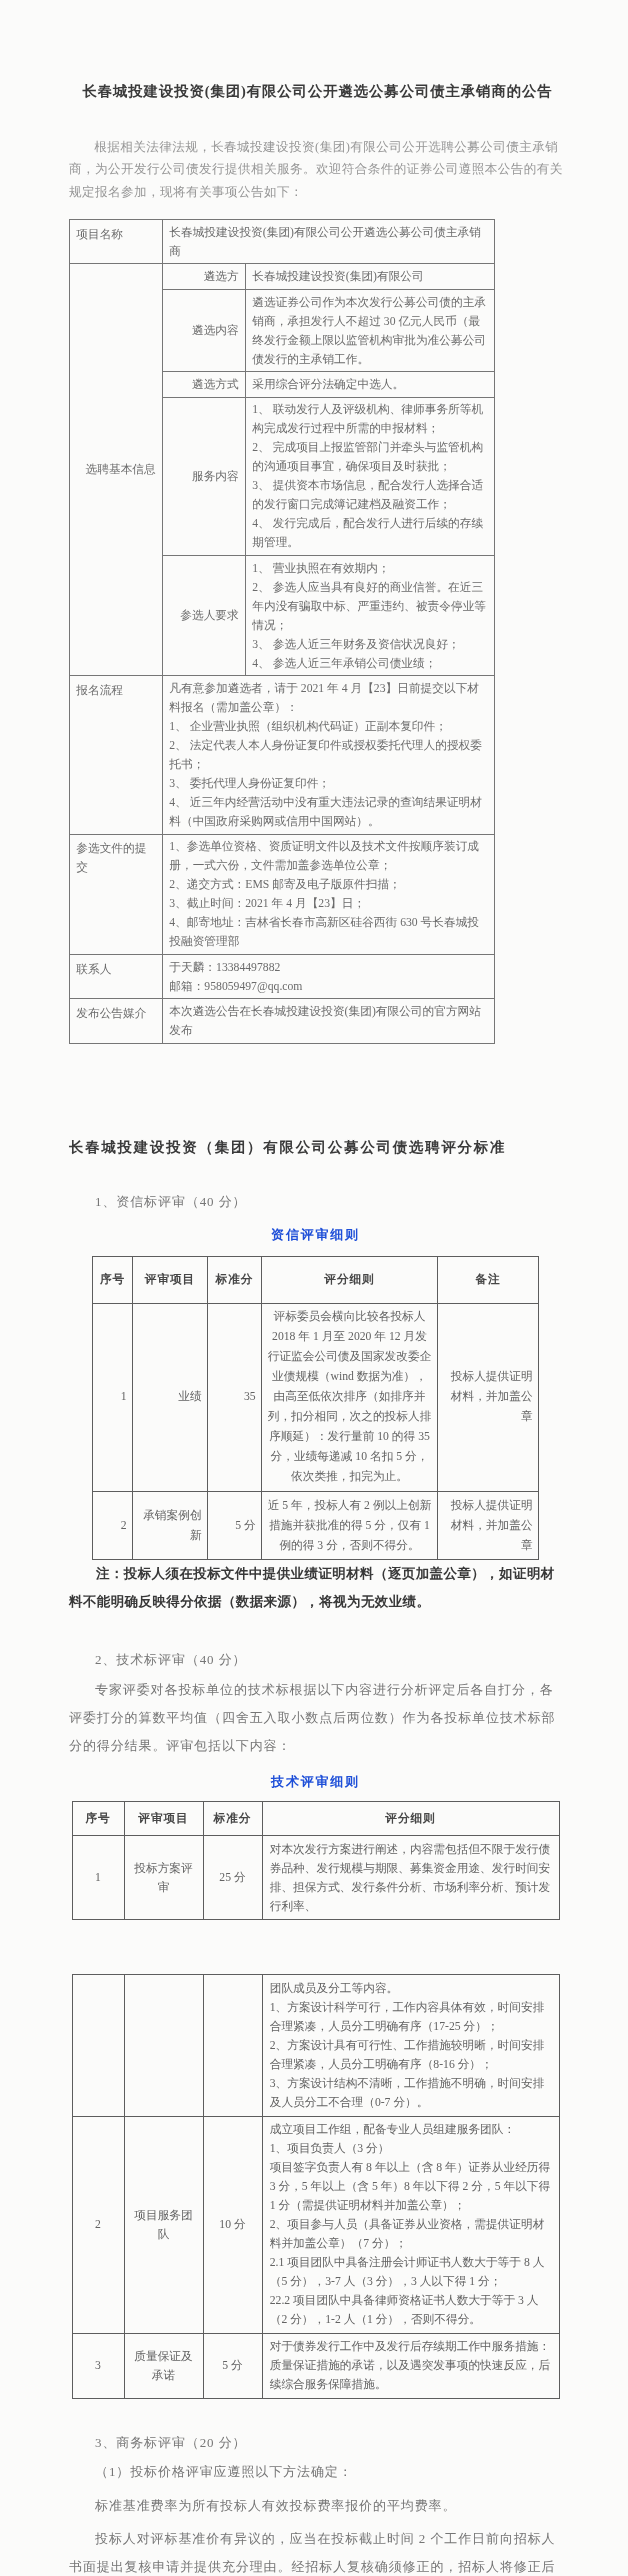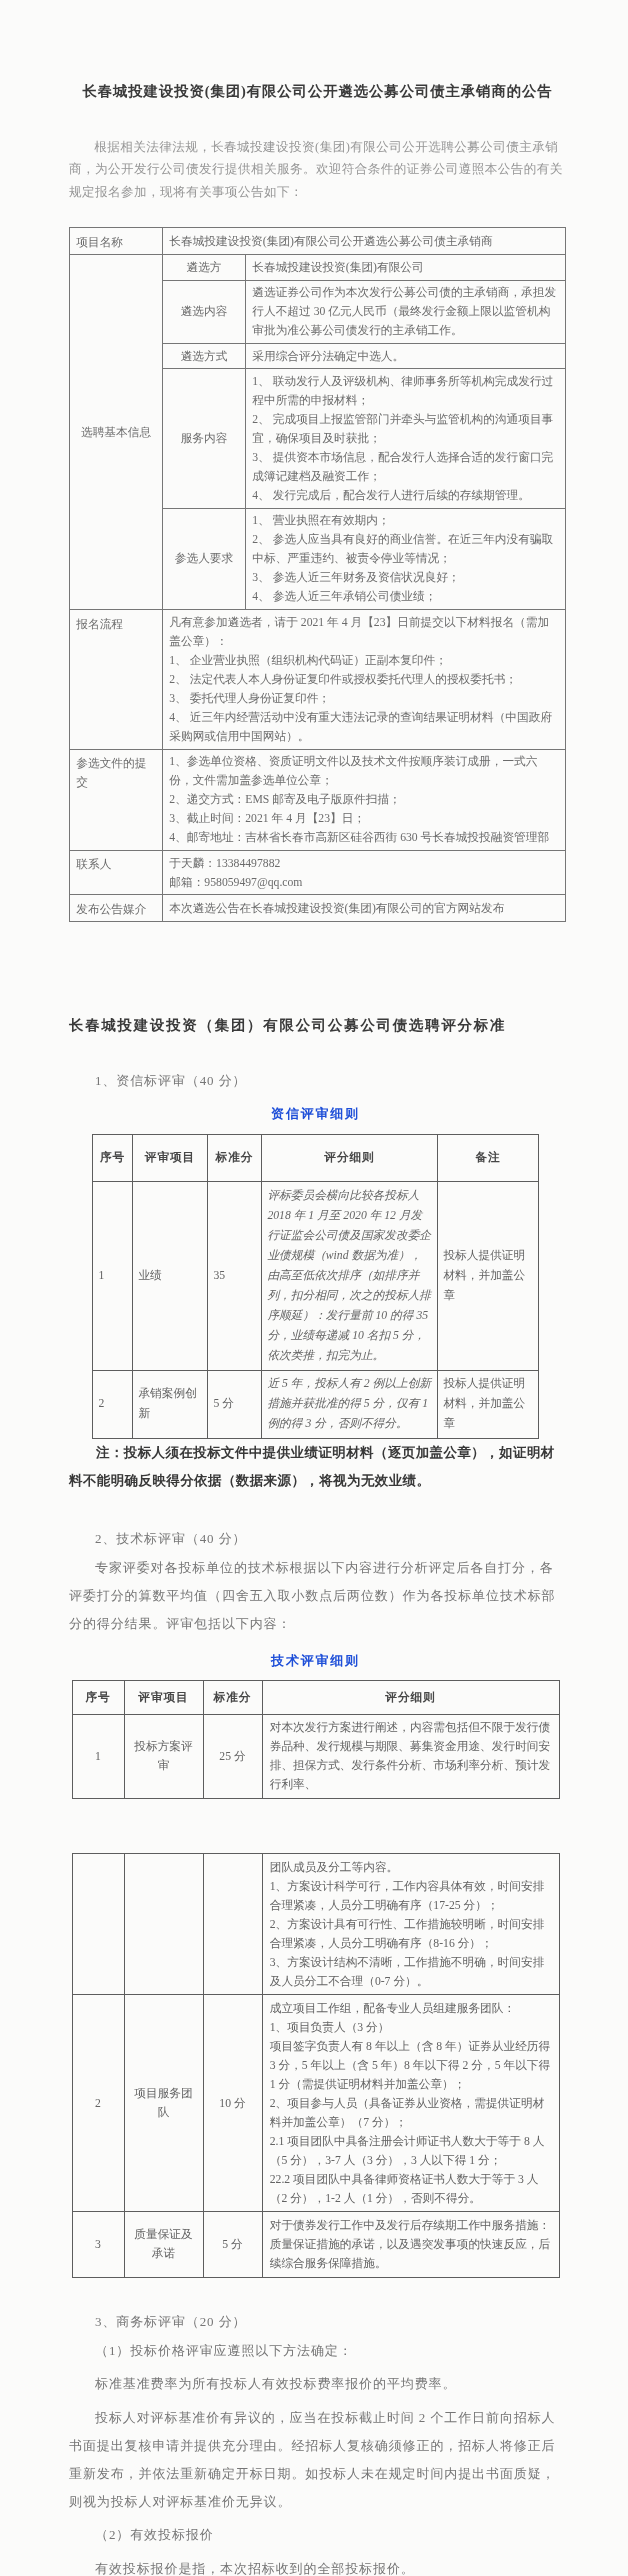--- a/index.html
+++ b/index.html
@@ -16,28 +16,28 @@
   .page1 { padding: 81px 63px 0 69px; }
   .title {
     font-size: 14.4px; font-weight: bold; color: #3a3a3a;
     text-align: center; letter-spacing: 0.9px; line-height: 21.6px;
   }
   .intro {
     margin-top: 33px; font-size: 12.6px; line-height: 22.5px;
     color: #969696; text-indent: 2em; letter-spacing: 0.4px;
   }
   table { border-collapse: collapse; }
-  .t1 { margin-top: 24px; width: 497px; table-layout: fixed; }
+  .t1 { margin-top: 16px; width: 426px; table-layout: fixed; }
   .t1 td {
     border: 0.9px solid #767676;
     font-size: 11.7px; line-height: 19px;
     padding: 2.7px 6.3px; color: #6b6b6b;
     vertical-align: middle;
   }
-  .t1 td.lab-c { text-align: center; }
+  .t1 td.lab-c { text-align: right; }
   .t1 td.lab-l { text-align: left; vertical-align: top; padding-top: 4.5px; }
   .pre { white-space: pre-line; }
 
   
   .page2 { padding: 93px 67px 23.4px 69px; }
   .title2 {
     font-size: 14.4px; font-weight: bold; color: #3a3a3a;
     text-align: left; letter-spacing: 1.8px; line-height: 21.6px;
   }
   .sec {
@@ -47,22 +47,22 @@
   .caption {
     margin-top: 12.6px; text-align: center; font-weight: bold;
     font-size: 13px; color: #1d4ed8; letter-spacing: 1.8px; line-height: 20px;
   }
   .t2 { margin: 10.8px auto 0; width: 447px; table-layout: fixed; }
   .t2 th, .t2 td {
     border: 0.9px solid #5d5d5d; font-size: 11.7px; line-height: 20px;
     padding: 3.6px 5.4px; color: #636363;
   }
   .t2 th { height: 47px; font-weight: bold; color: #474747; text-align: center; letter-spacing: 0.9px; }
-  .t2 td { text-align: left; vertical-align: middle; }
-  .t2 td.detail { text-align: left; font-style: italic; }
+  .t2 td { text-align: right; vertical-align: middle; }
+  .t2 td.detail { text-align: center; }
   .note {
     font-weight: bold; font-size: 13.5px;
     line-height: 28px; color: #383838; text-indent: 2em; letter-spacing: 0.4px;
   }
   .p32 {
     font-size: 13px; line-height: 28px; color: #757575;
     text-indent: 2em; letter-spacing: 0.9px; margin-top: 5.4px;
   }
   .t3 { margin: 9px auto 0; width: 488px; table-layout: fixed; }
   .t3 th, .t3 td {

